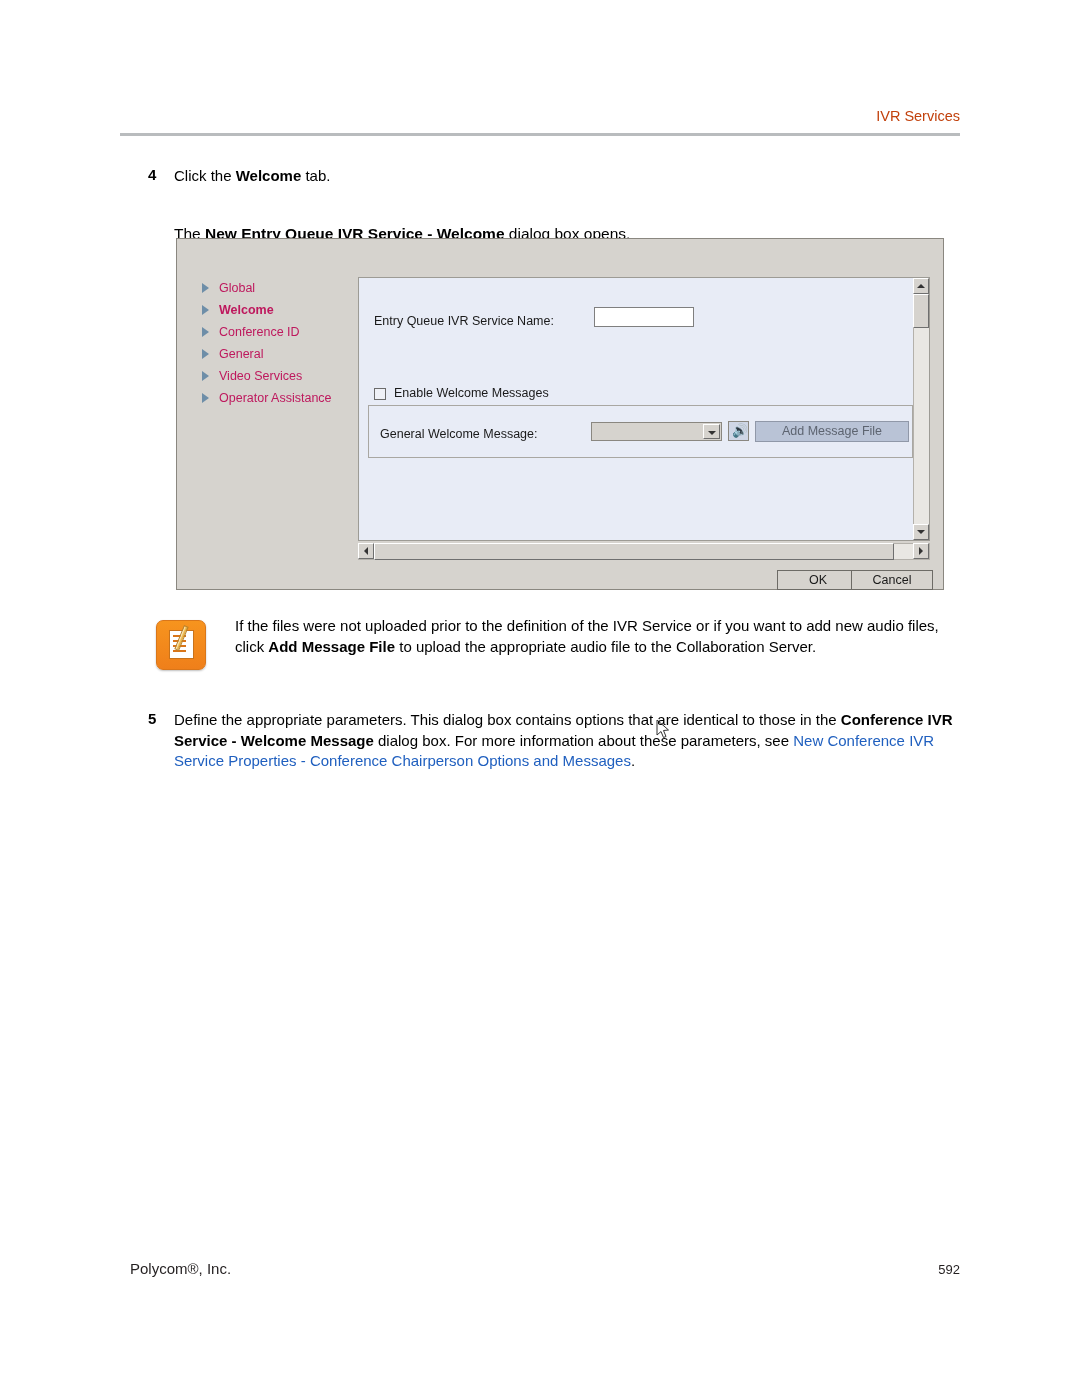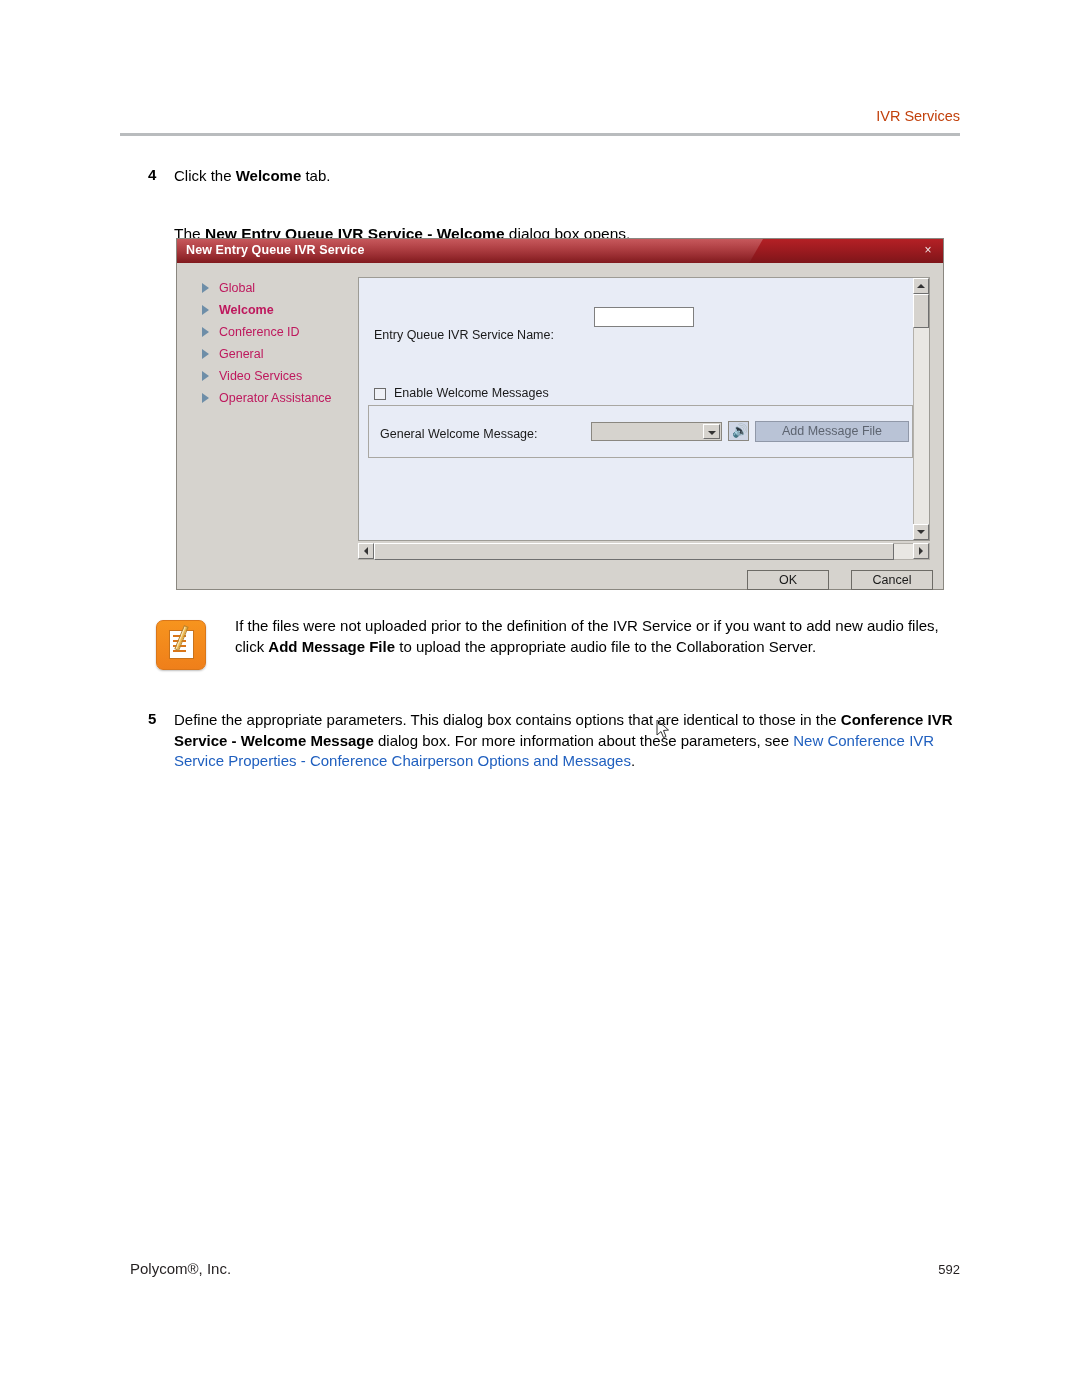--- a/index.html
+++ b/index.html
@@ -390,25 +390,20 @@
   <div class="step-body">
     <span>Click the </span><span class="b">Welcome</span><span> tab.</span>
   </div>
 </div>
 <div id="step4-sub">
   <span class="normal">The </span><span>New Entry Queue IVR Service - Welcome</span><span class="normal"> dialog box opens.</span>
 </div>
 
 <div class="dlg">
 
-  <div class="dlg-titlebar">
-    <div class="sheen"></div>
-    <div class="dlg-title">New Entry Queue IVR Service</div>
-    <div class="dlg-close">×</div>
-  </div>
 
   <div class="dlg-inner">
 
     <div class="nav-pane">
       <div class="nav-item">
         <span class="nav-arrow"></span>
         <span>Global</span>
       </div>
       <div class="nav-item sel">
         <span class="nav-arrow"></span>
@@ -427,21 +422,21 @@
         <span>Video Services</span>
       </div>
       <div class="nav-item">
         <span class="nav-arrow"></span>
         <span>Operator Assistance</span>
       </div>
     </div>
 
     <div class="content-pane">
 
-      <div class="field-label" style="left:15px; top:50px;">Entry Queue IVR Service Name:</div>
+      <div class="field-label" style="left:15px; top:36px;">Entry Queue IVR Service Name:</div>
       <input class="text-input" style="left: 235px; top: 29px; width: 100px; height: 20px;" value="">
 
       <div class="chk" style="left:15px; top:110px;"></div>
       <div class="field-label" style="left:35px; top:108px;">Enable Welcome Messages</div>
 
       <div class="group-box" style="left:9px; top:127px; width:545px; height:53px;"></div>
 
       <div class="field-label" style="left:21px; top:149px;">General Welcome Message:</div>
 
       <div class="combo" style="left:232px; top:144px; width:131px;">
@@ -460,21 +455,21 @@
         <div class="sb-btn sb-arrow-dn" style="left:-1px; top:246px;"></div>
       </div>
     </div>
 
     <div class="hscroll">
       <div class="sb-btn sb-arrow-lf" style="left:-1px; top:-1px;"></div>
       <div class="sb-thumb" style="left:15px; top:-1px; width:520px; height:17px;"></div>
       <div class="sb-btn sb-arrow-rt" style="left:554px; top:-1px;"></div>
     </div>
 
-    <div class="dlg-btn" style="left:570px; top:307px;">OK</div>
+    <div class="dlg-btn" style="left:600px; top:307px;">OK</div>
     <div class="dlg-btn" style="left:674px; top:307px;">Cancel</div>
 
   </div>
 
   <svg class="cursor-arrow" viewBox="0 0 14 20">
     <polygon points="1,1 1,16 5,12.5 7.5,18.5 10,17.5 7.5,11.5 12.5,11" fill="#ffffff" stroke="#333333" stroke-width="1"></polygon>
   </svg>
 </div>
 
 <div class="note-icon">

